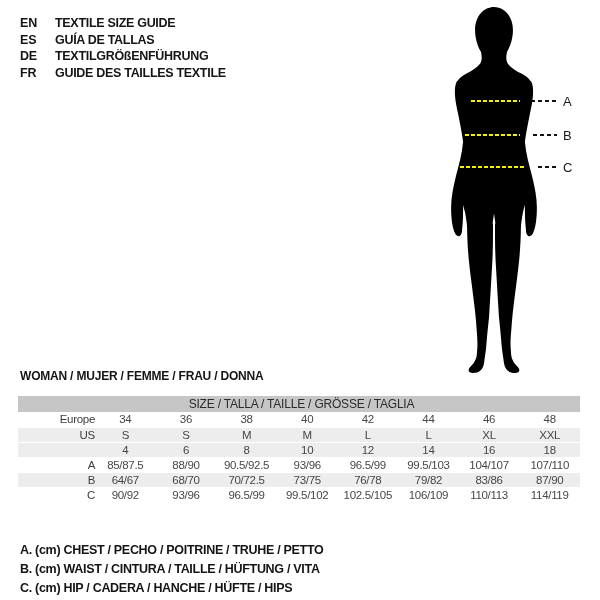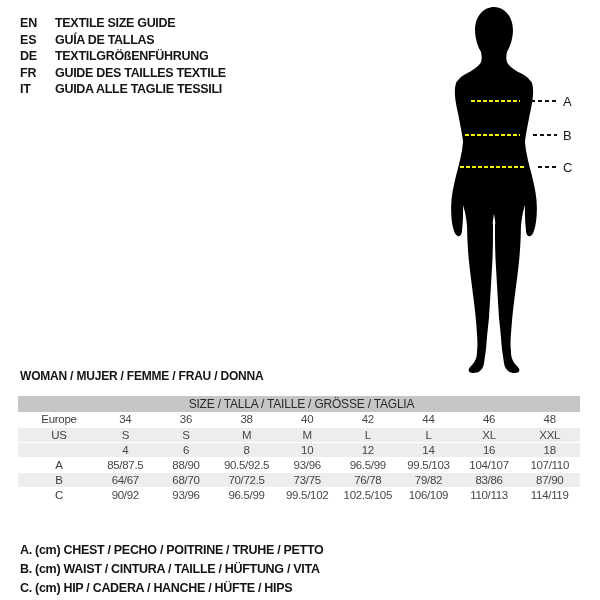--- a/index.html
+++ b/index.html
@@ -40,21 +40,21 @@
   .section-title { position: absolute; left: 20px; top: 369px;
     font-size: 12px; font-weight: bold; color: #151515; letter-spacing: -0.2px; }
 
   
   .size-table { position: absolute; left: 18px; top: 396px; width: 562px;
     border-collapse: collapse; table-layout: fixed; }
   .size-table th { height: 16px; background: #c6c6c6; text-align: center;
     font-weight: 400; font-size: 12px; color: #2b2b2b; padding-left: 5px; letter-spacing: -0.2px; }
   .size-table td { height: 15px; font-size: 11.5px; color: #474747;
     text-align: center; white-space: nowrap; letter-spacing: -0.3px; padding: 0; }
-  .size-table td.row-label { text-align: center; padding-left: 5px; color: #3d3d3d; }
+  .size-table td.row-label { text-align: right; padding-left: 5px; color: #3d3d3d; }
   .size-table col.label-col { width: 77px; }
   .size-table tbody tr { border-bottom: 1px solid #fff; }
   .size-table tbody tr:nth-child(2),
   .size-table tbody tr:nth-child(3),
   .size-table tbody tr:nth-child(5),
   .size-table tbody tr:nth-child(7) { background: #ededed; }
 
   
   .legend { position: absolute; left: 20px; top: 541px; }
   .legend-line { font-size: 12.5px; font-weight: bold; color: #151515;
@@ -74,24 +74,20 @@
       <span class="lang-code">ES</span>
       <span class="lang-label">GUÍA DE TALLAS</span>
     </div>
     <div class="lang-row">
       <span class="lang-code">DE</span>
       <span class="lang-label">TEXTILGRÖßENFÜHRUNG</span>
     </div>
     <div class="lang-row">
       <span class="lang-code">FR</span>
       <span class="lang-label">GUIDE DES TAILLES TEXTILE</span>
-    </div>
-    <div class="lang-row">
-      <span class="lang-code">IT</span>
-      <span class="lang-label">GUIDA ALLE TAGLIE TESSILI</span>
     </div>
   </div>
 
   <div class="figure">
     <svg viewBox="0 0 95 370">
 
       <path fill="#000" d="M47 1
         C 37 1, 28 10, 28 24
         C 28 33, 31 41, 34 46
         C 35 51, 35 55, 33 58

